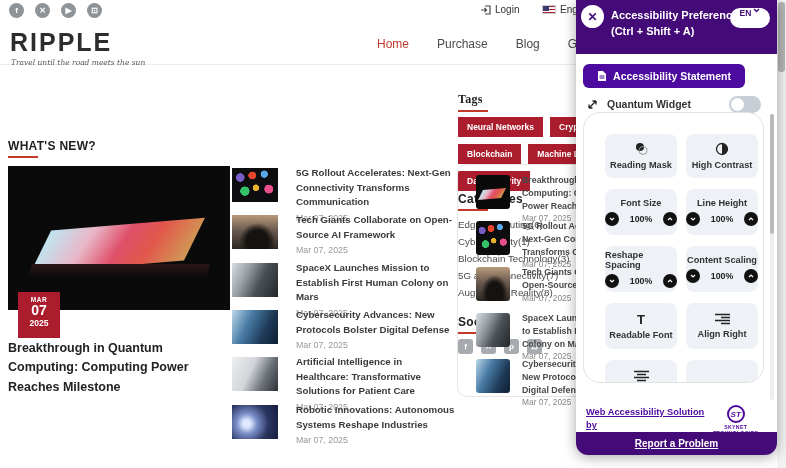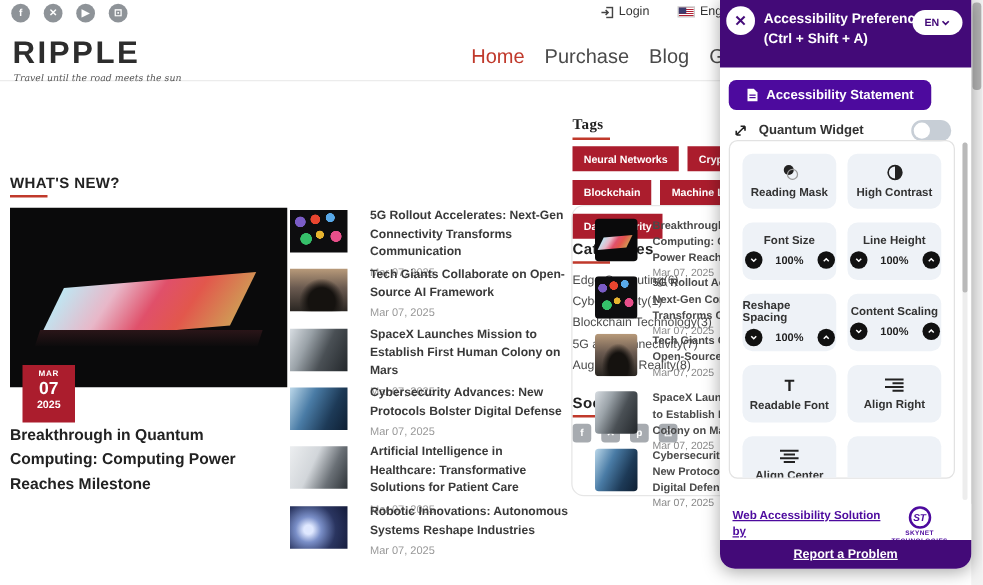--- a/index.html
+++ b/index.html
@@ -19,21 +19,21 @@
   .flag { width:14px; height:9px; border:1px solid #ccc;
           background:linear-gradient(#b22234 0 11%,#fff 11% 22%,#b22234 22% 33%,#fff 33% 44%,#b22234 44% 55%,#fff 55% 66%,#b22234 66% 77%,#fff 77% 88%,#b22234 88%);
           position:relative; }
   .flag::after { content:""; position:absolute; left:0; top:0; width:6px; height:5px; background:#3c3b6e; }
 
   
   .header { position:absolute; left:0; top:22px; width:786px; height:43px; background:#fff; border-bottom:1px solid #ececec; }
   .logo { position:absolute; left:10px; top:6px; font-size:25px; font-weight:900; letter-spacing:2px; color:#2d2d2d; }
   .tagline { position:absolute; left:11px; top:36px; font-family:"DejaVu Serif", serif; font-style:italic;
              font-size:7.5px; color:#555; }
-  .nav { position:absolute; left:365px; top:15px; display:flex; gap:16px; font-size:16px; color:#4a4a4a;padding-left:12px; }
+  .nav { position:absolute; left:365px; top:15px; display:flex; gap:28px; font-size:12px; color:#4a4a4a;padding-left:12px; }
   .nav-item { cursor:pointer; }
   .nav-item.active { color:#c0392b; }
 
   
   .sec-title { font-size:12px; font-weight:bold; color:#222; letter-spacing:.3px; }
   .red-line { height:2px; background:#c0392b; width:30px; margin-top:3px; }
 
   
   .whats-new { position:absolute; left:8px; top:139px; }
   .featured-img { position:absolute; left:8px; top:166px; width:222px; height:144px; overflow:hidden; }
@@ -97,30 +97,30 @@
   .p-date { font-size:8.4px; color:#888; font-weight:normal; }
 
   
   .panel { position:absolute; left:576px; top:0; width:201px; height:455px; background:#fff; z-index:10;
     border-radius:0 0 12px 12px; box-shadow:0 2px 14px rgba(0,0,0,.35); }
   .panel-header { position:absolute; left:0; top:0; width:100%; height:54px; background:#430a78; border-radius:0; }
   .close-btn { position:absolute; left:5px; top:5px; width:23px; height:23px; border-radius:50%; background:#fff;
     color:#430a78; font-size:12px; font-weight:bold; display:flex; align-items:center; justify-content:center; cursor:pointer; }
   .panel-title { position:absolute; left:35px; top:8px; color:#fff; font-size:11px; font-weight:bold; line-height:1.45; }
   .lang-pill { position:absolute; right:7px; top:8px; width:40px; height:20px; background:#fff; border-radius:11px;
-    color:#430a78; font-size:8.5px; font-weight:bold; display:flex; align-items:center; justify-content:center; gap:2px; cursor:pointer; }
+    color:#430a78; font-size:8.5px; font-weight:bold; display:flex; align-items:flex-start; justify-content:center; gap:2px; cursor:pointer; }
   .stmt-btn { position:absolute; left:7px; top:64px; width:162px; height:24px; background:#4d0a9e; border:none;
     border-radius:6px; color:#fff; font-size:10.5px; font-weight:bold; display:flex; align-items:center;
     justify-content:center; gap:6px; cursor:pointer; font-family:inherit; }
   .oversize-row { position:absolute; left:10px; top:94px; width:181px; height:20px; display:flex; align-items:center; gap:8px; }
   .oversize-label { font-size:10.5px; font-weight:bold; color:#333; }
   .toggle { position:absolute; right:6px; top:2px; width:32px; height:17px; background:#c7ced6; border-radius:9px; cursor:pointer; }
   .toggle::after { content:""; position:absolute; left:2px; top:2px; width:13px; height:13px; border-radius:50%; background:#fff; }
   .tiles-box { position:absolute; left:7px; top:112px; width:181px; height:271px; border:1px solid #e2e2e2;
-    border-radius:7px; padding:10px; display:grid; grid-template-columns:1fr 1fr; gap:11px 9px; overflow:hidden; }
+    border-radius:17px; padding:21px; display:grid; grid-template-columns:1fr 1fr; gap:11px 9px; overflow:hidden; }
   .tile { background:#eef2f7; border-radius:8px; height:44px; display:flex; flex-direction:column;
     align-items:center; justify-content:center; gap:4px; cursor:pointer; }
   .tile-label { font-size:9.2px; font-weight:bold; color:#333; }
   .tile.pct { height:46px; }
   .pct-row { display:flex; align-items:center; justify-content:space-between; width:72px; }
   .round-btn { width:14px; height:14px; border-radius:50%; background:#111; color:#fff; border:none;
     display:flex; align-items:center; justify-content:center; cursor:pointer; padding:0; }
   .pct-val { font-size:8.8px; font-weight:bold; color:#222; }
   .tile-icon { font-size:13px; color:#222; line-height:13px; }
   .panel-scroll { position:absolute; right:3px; top:114px; width:4px; height:286px; background:#ededed; border-radius:2px; }

